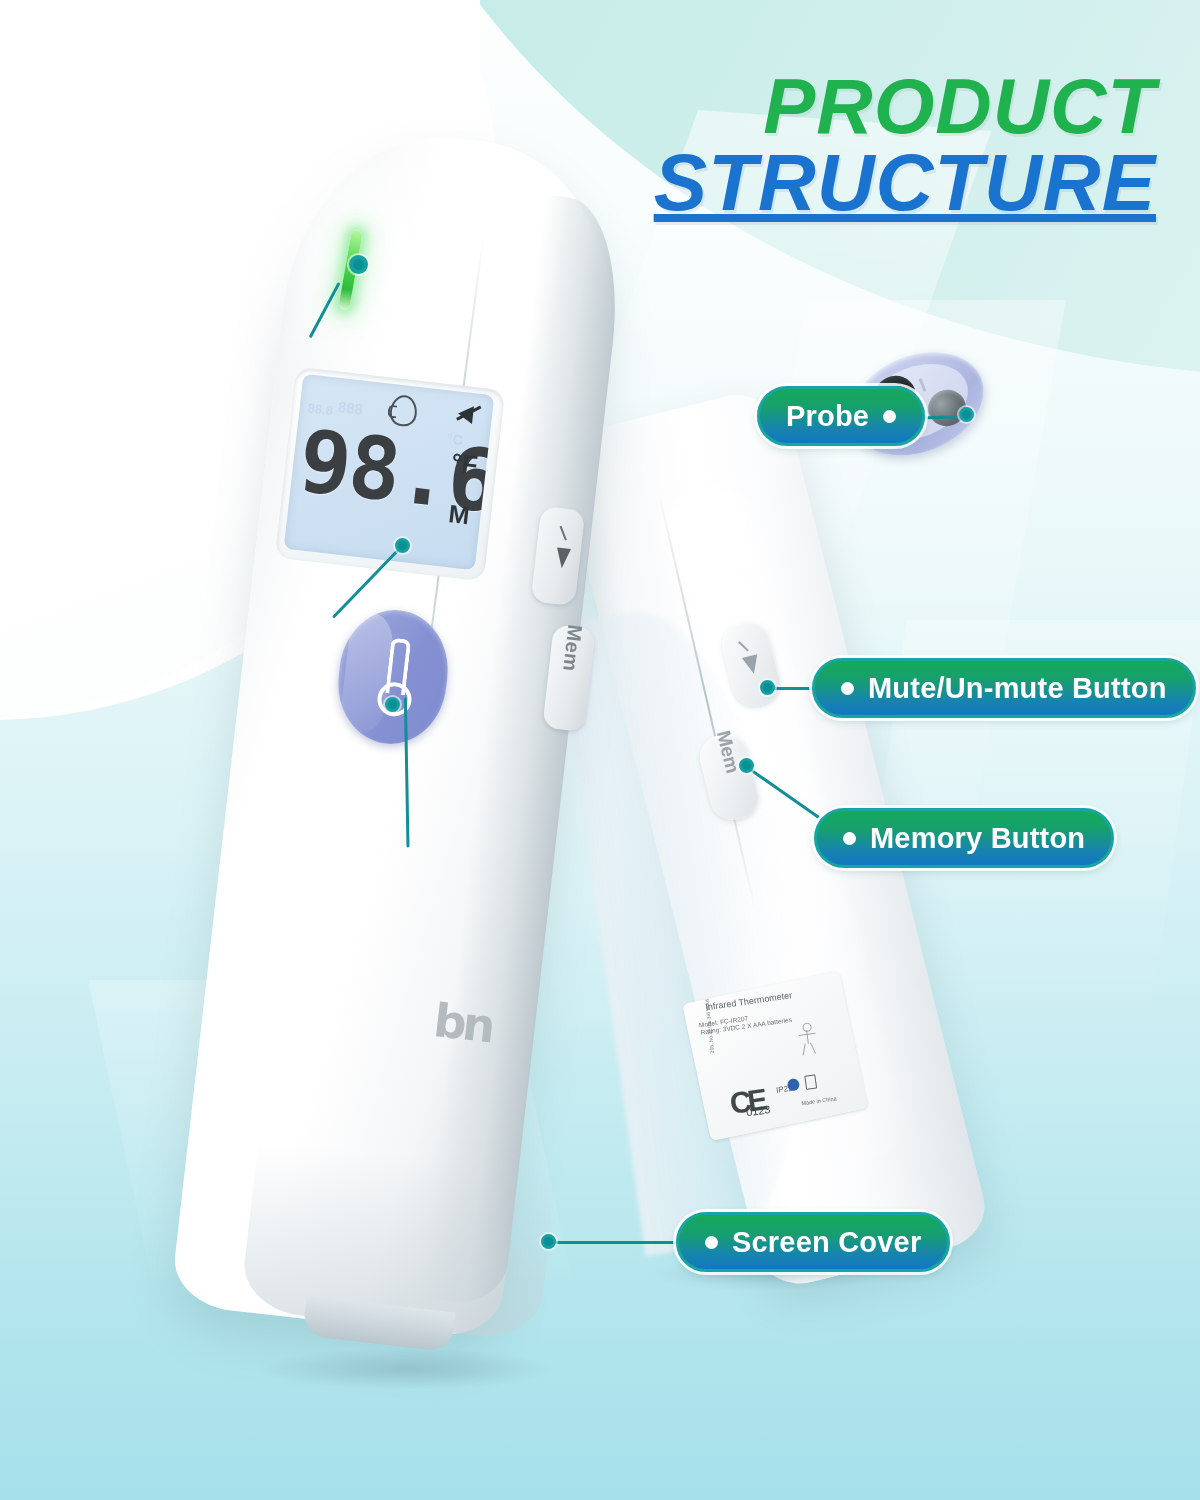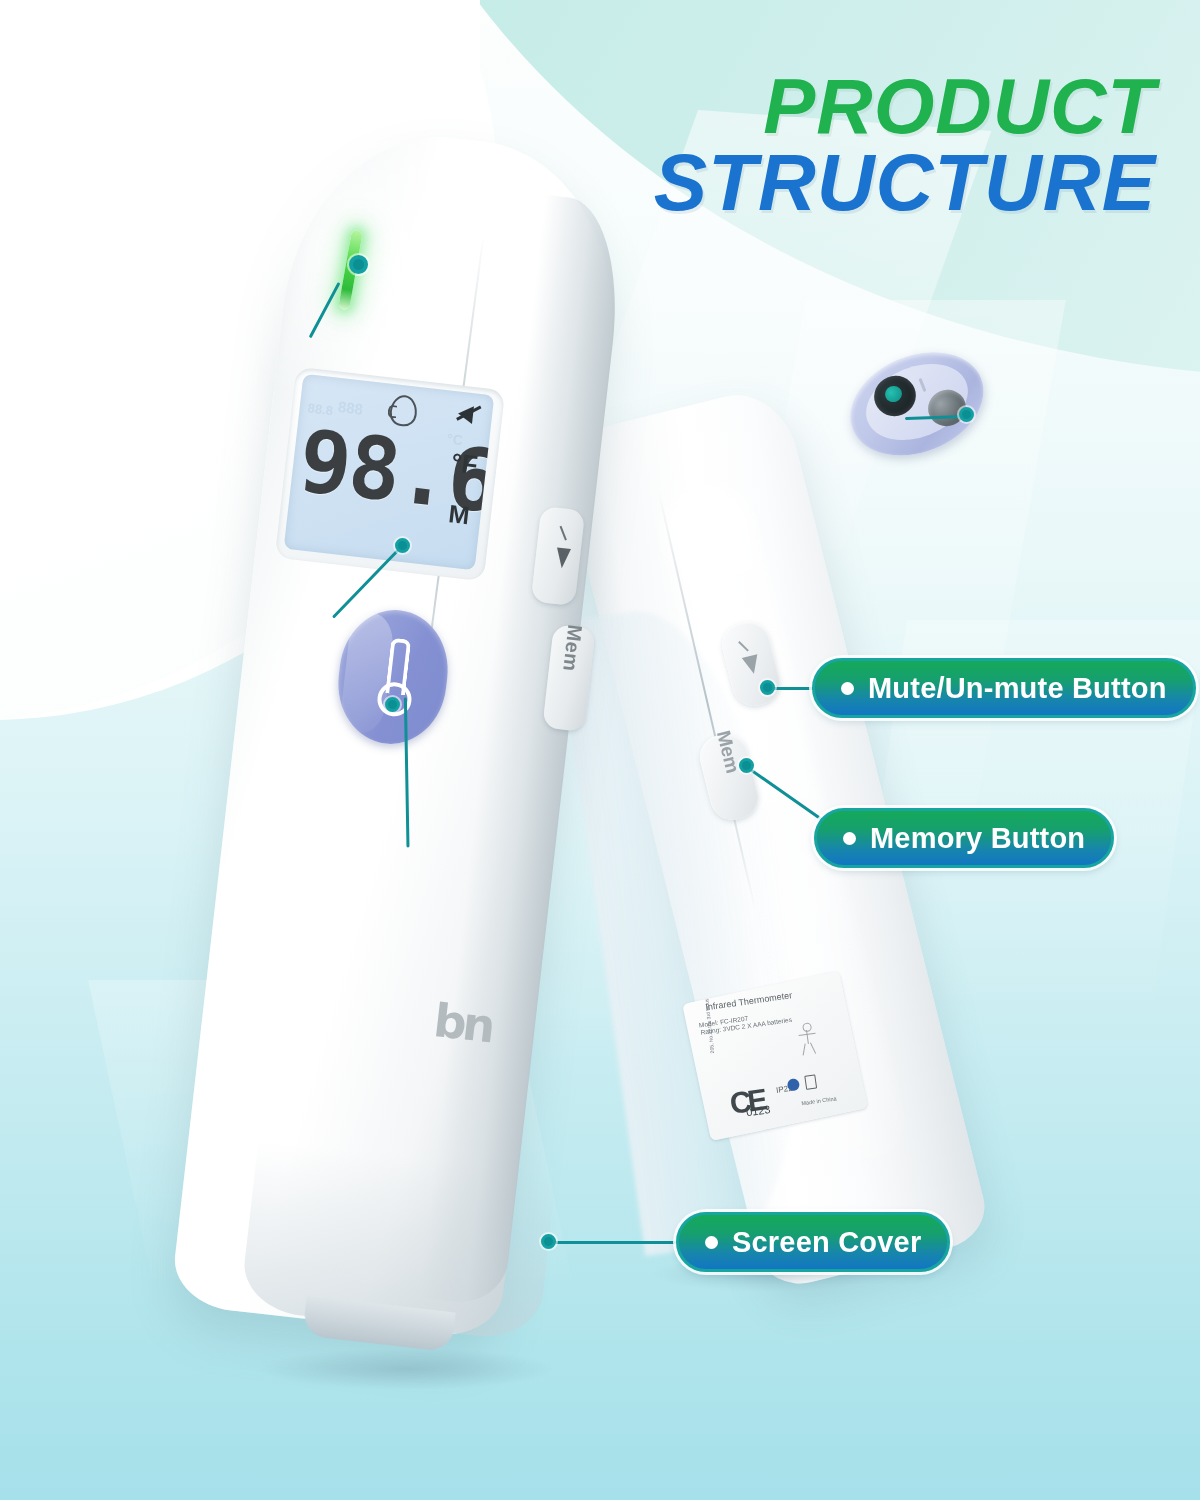--- a/index.html
+++ b/index.html
@@ -45,21 +45,21 @@
   .poly5{left:120px;top:980px;width:420px;height:300px;transform:skewX(12deg);
          background:linear-gradient(180deg,rgba(255,255,255,.25),rgba(255,255,255,.02));}
 
   
   .title-block{position:absolute;right:44px;top:68px;text-align:right;z-index:40;}
   .title-line{
     font-style:italic;font-weight:bold;letter-spacing:1px;line-height:.98;
     font-size:78px;margin:0;white-space:nowrap;
   }
   .t-green{color:#1fb24e;text-shadow:2px 3px 0 rgba(140,180,160,.18);}
-  .t-blue{color:#1a73cf;font-size:80px;text-shadow:2px 3px 0 rgba(130,160,190,.18);}
+  .t-blue{color:#1a73cf;font-size:80px;text-shadow:2px 3px 0 rgba(130,160,190,.18);text-decoration:underline;}
 
   
   .pill{
     position:absolute;z-index:60;display:flex;align-items:center;gap:14px;
     padding:11px 26px;border-radius:40px;
     background:linear-gradient(180deg,#16a95a 0%,#169f6f 35%,#1785ad 72%,#1276c2 100%);
     border:3px solid #16a5a0;
     box-shadow:0 0 0 3px rgba(255,255,255,.85), 0 3px 9px rgba(20,90,110,.22);
     color:#ffffff;font-size:29px;font-weight:bold;white-space:nowrap;
     letter-spacing:.2px;
@@ -484,20 +484,24 @@
 
   <div class="conn" style="left:746px;top:765px;width:110px;transform:rotate(35deg);"></div>
   <div class="node small" style="left:739px;top:758px;"></div>
 
   <div class="conn" style="left:548px;top:1241px;width:128px;transform:rotate(0deg);"></div>
   <div class="node small" style="left:541px;top:1234px;"></div>
 
 
 
 
+  <div class="pill" style="left:757px;top:386px;">
+    <span class="txt">Probe</span>
+    <span class="dot"></span>
+  </div>
 
   <div class="pill" style="left:812px;top:658px;">
     <span class="dot"></span>
     <span class="txt">Mute/Un-mute Button</span>
   </div>
 
   <div class="pill" style="left:814px;top:808px;">
     <span class="dot"></span>
     <span class="txt">Memory Button</span>
   </div>

